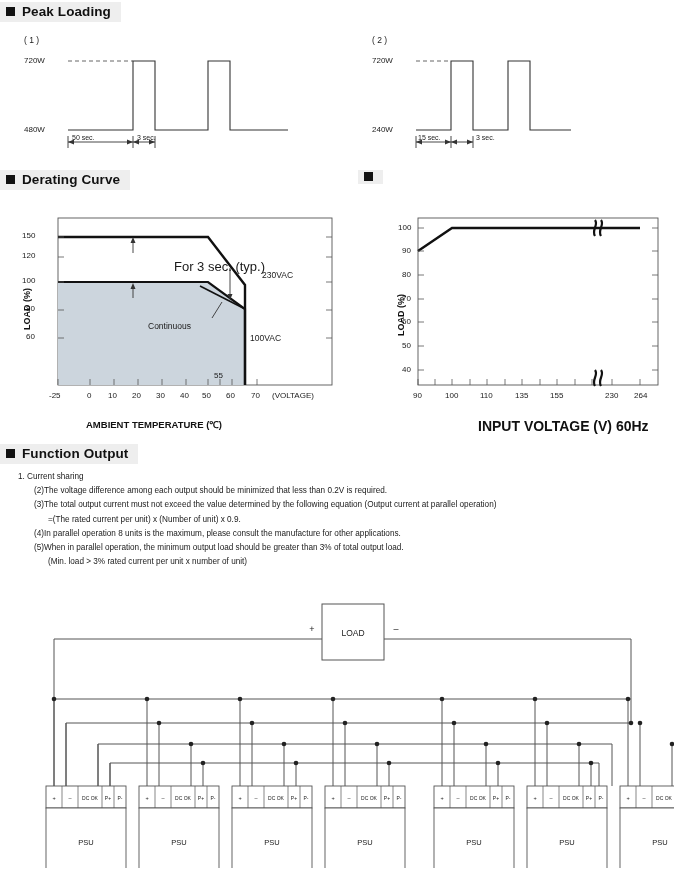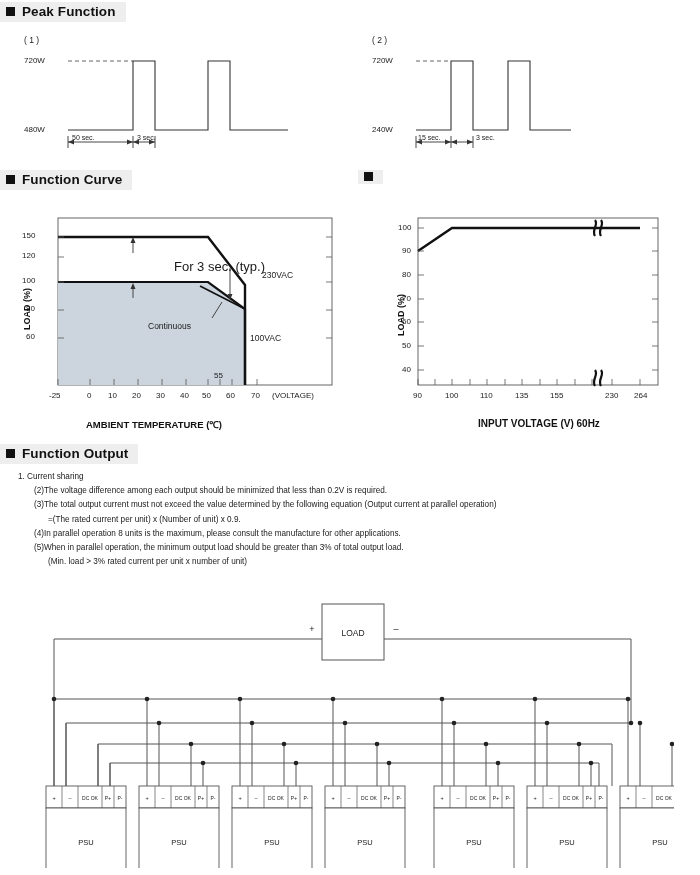--- a/index.html
+++ b/index.html
@@ -86,21 +86,21 @@
   .circuit { position: absolute; }
   .circuit text { font-family: "Liberation Sans", sans-serif; }
 </style>
 </head>
 <body>
 
 <div class="page">
 
   <div class="section-header" style="left:0px; top:2px;">
     <span class="bullet"></span>
-    <span>Peak Function</span>
+    <span>Peak Loading</span>
   </div>
 
   <div class="peak-idx" style="left:24px; top:35px;">( 1 )</div>
   <svg class="circuit" style="left:18px; top:48px;" width="320" height="100">
 
     <line x1="50" y1="13" x2="115" y2="13" stroke="#555" stroke-width="0.9" stroke-dasharray="4,3"></line>
 
     <polyline points="50,82 115,82 115,13 137,13 137,82 190,82 190,13 212,13 212,82 270,82" fill="none" stroke="#333" stroke-width="1.1"></polyline>
 
     <line x1="50" y1="94" x2="137" y2="94" stroke="#333" stroke-width="0.9"></line>
@@ -130,21 +130,21 @@
     <polygon points="85,94 91,91.5 91,96.5" fill="#333"></polygon>
     <polygon points="107,94 101,91.5 101,96.5" fill="#333"></polygon>
   </svg>
   <div class="lbl" style="left:372px; top:57px;">720W</div>
   <div class="lbl" style="left:372px; top:126px;">240W</div>
   <div class="lbl lbl-sm" style="left:418px; top:134px;">15 sec.</div>
   <div class="lbl lbl-sm" style="left:476px; top:134px;">3 sec.</div>
 
   <div class="section-header" style="left:0px; top:170px;">
     <span class="bullet"></span>
-    <span>Function Curve</span>
+    <span>Derating Curve</span>
   </div>
 
   <svg class="circuit" style="left:40px; top:210px;" width="320" height="185">
 
     <rect x="18" y="8" width="274" height="167" fill="#ffffff" stroke="#555" stroke-width="0.9"></rect>
 
     <path d="M18,72 L168,72 L205,99 L205,175 L18,175 Z" fill="#ccd5dd" stroke="none"></path>
 
     <polyline points="18,27 168,27 205,75 205,175" fill="none" stroke="#111" stroke-width="2.4"></polyline>
 
@@ -275,21 +275,21 @@
 
   <div class="lbl" style="left:413px; top:392px;">90</div>
   <div class="lbl" style="left:445px; top:392px;">100</div>
   <div class="lbl" style="left:480px; top:392px;">110</div>
   <div class="lbl" style="left:515px; top:392px;">135</div>
   <div class="lbl" style="left:550px; top:392px;">155</div>
   <div class="lbl" style="left:605px; top:392px;">230</div>
   <div class="lbl" style="left:634px; top:392px;">264</div>
 
   <div class="axis-title-v" style="left:396px; top:336px;">LOAD (%)</div>
-  <div class="axis-title" style="left:478px; top:418px; font-size:10px;">INPUT VOLTAGE (V) 60Hz</div>
+  <div class="axis-title" style="left:478px; top:418px; font-size:14px;">INPUT VOLTAGE (V) 60Hz</div>
 
   <div class="section-header" style="left:0px; top:444px;">
     <span class="bullet"></span>
     <span>Function Output</span>
   </div>
 
   <div class="fm-body" style="left:0px; top:473px; width:690px;">
     <p class="fm-l1 fm-item">1. Current sharing</p>
     <p class="fm-l2 fm-item">(2)The voltage difference among each output should be minimized that less than 0.2V is required.</p>
     <p class="fm-l2 fm-item">(3)The total output current must not exceed the value determined by the following equation (Output current at parallel operation)</p>

